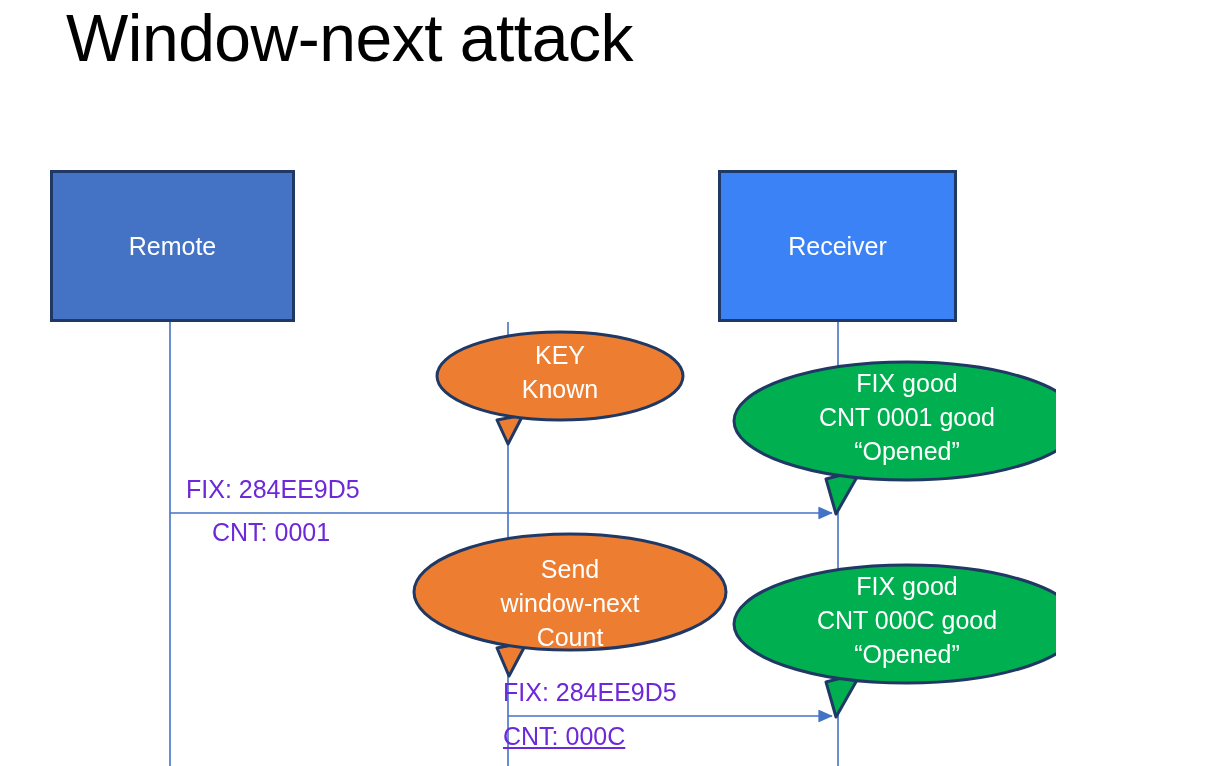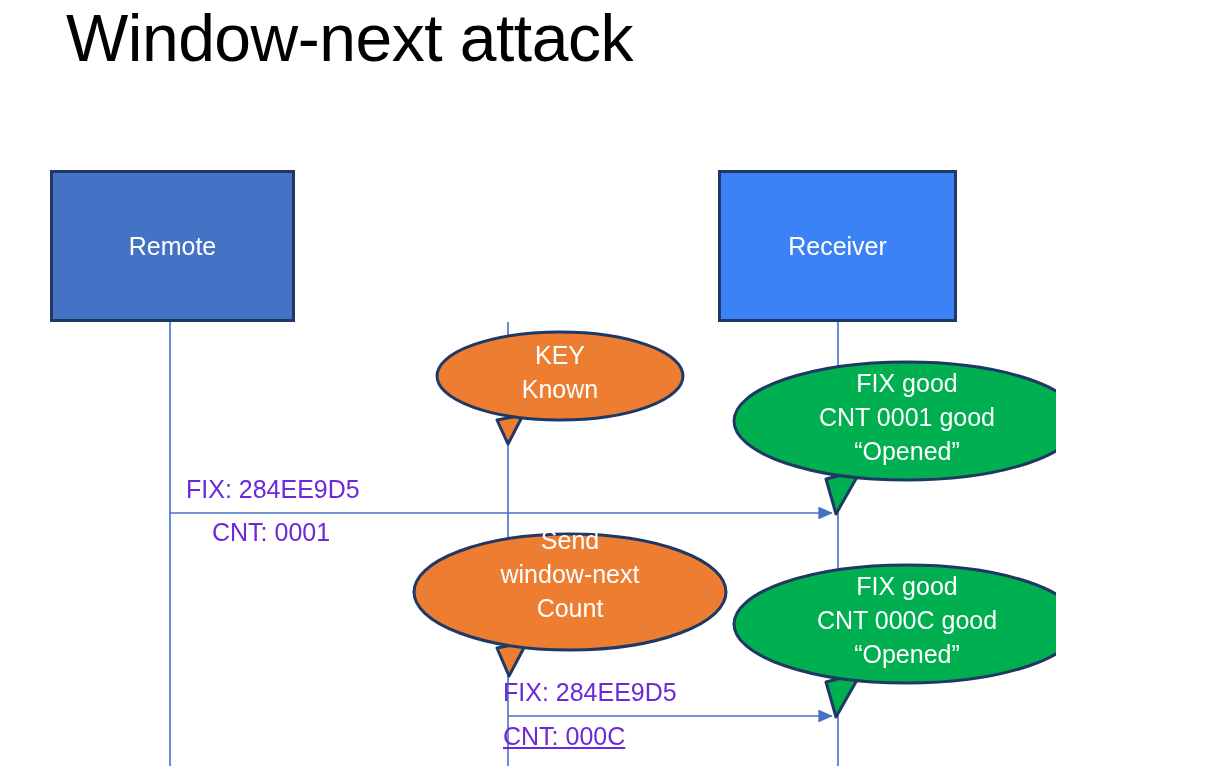--- a/index.html
+++ b/index.html
@@ -67,21 +67,21 @@
   .callout-text {
     position: absolute;
     color: #ffffff;
     font-size: 25px;
     line-height: 1.36;
     text-align: center;
     white-space: pre-line;
     pointer-events: none;
   }
   #callout-key-text     { left: 437px; top: 338px; width: 246px; }
-  #callout-send-text    { left: 414px; top: 523px; width: 312px; }
+  #callout-send-text    { left: 414px; top: 552px; width: 312px; }
   #callout-cnt1-text    { left: 734px; top: 366px; width: 346px; }
   #callout-cnt2-text    { left: 734px; top: 569px; width: 346px; }
 
   
   .msg-label {
     position: absolute;
     color: #6d28d9;
     font-size: 25px;
     line-height: 1.2;
     white-space: nowrap;

